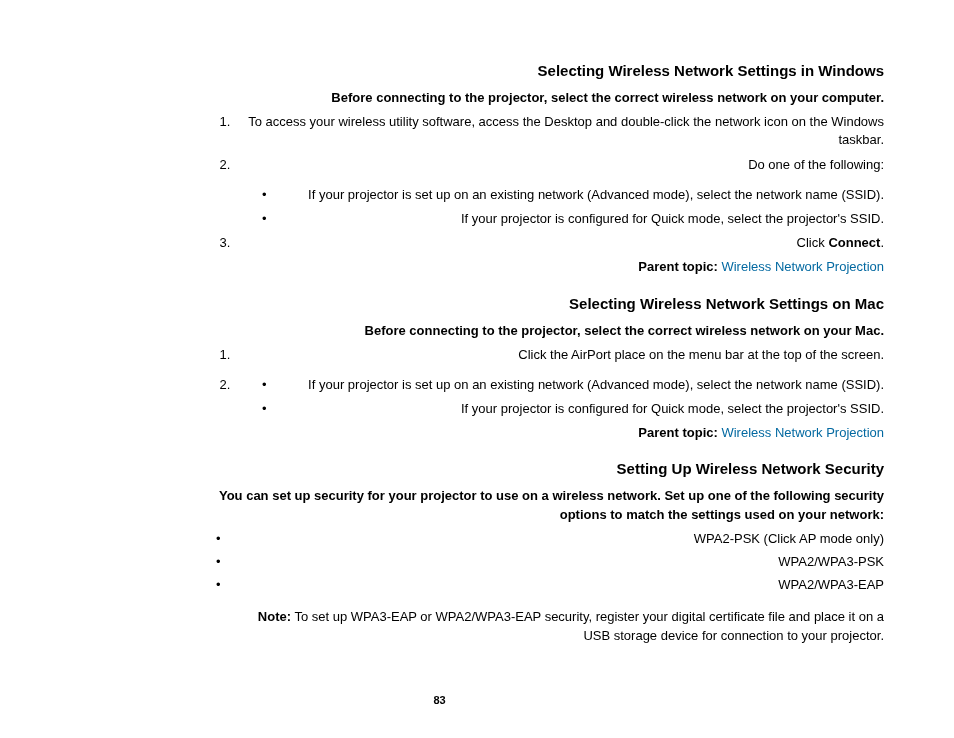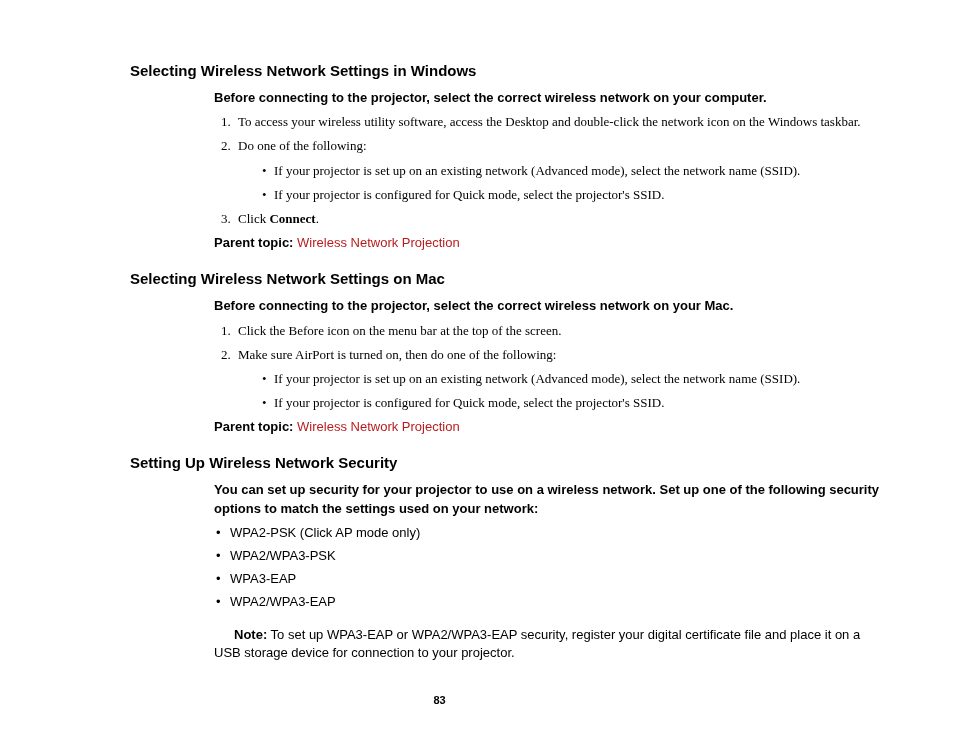--- a/index.html
+++ b/index.html
@@ -1,15 +1,15 @@
 <!DOCTYPE html>
 <html><head>
   <meta charset="utf-8">
   <style>
-    * { box-sizing: border-box; margin: 0; padding: 0; }
+    * { box-sizing: border-box; margin: 0; padding: 0; text-align: right; }
     body {
       font-family: Arial, Helvetica, sans-serif;
       font-size: 13px;
       color: #000;
       background: #fff;
       width: 954px;
       height: 738px;
       padding: 60px 70px 30px 130px;
       line-height: 1.4;
     }
@@ -25,26 +25,25 @@
       margin-bottom: 6px;
       font-weight: bold;
     }
     ol {
       margin-left: 84px;
       padding-left: 20px;
     }
     ol li {
       margin-bottom: 6px;
       padding-left: 4px;
-      font-family: Liberation Serif, serif;
     }
     ul.sub {
       list-style: none;
       margin-left: 24px;
-      margin-top: 6px;
+      margin-top: 12px;
     }
     ul.sub li {
       margin-bottom: 6px;
       position: relative;
       padding-left: 12px;
     }
     ul.sub li::before {
       content: "•";
       position: absolute;
       left: 0;
@@ -62,21 +61,21 @@
     ul.top-bullets li::before {
       content: "•";
       position: absolute;
       left: 2px;
     }
     .parent-topic {
       margin-left: 84px;
       margin-top: 6px;
     }
     .parent-topic .label { font-weight: bold; }
-    .link { color: #b91c1c; }
+    .link { color: #0369a1; }
     .note {
       margin-left: 84px;
       margin-top: 14px;
     }
     .note .label { font-weight: bold; margin-left: 20px; }
     .bold { font-weight: bold; }
     .page-number {
       text-align: center;
       font-size: 11px;
       font-weight: bold;
@@ -105,39 +104,37 @@
   </li>
 </ol>
 <p class="parent-topic">
   <span class="label">Parent topic:</span>
   <span class="link">Wireless Network Projection</span>
 </p>
 
 <h2>Selecting Wireless Network Settings on Mac</h2>
 <p class="intro">Before connecting to the projector, select the correct wireless network on your Mac.</p>
 <ol>
-  <li>Click the Before icon on the menu bar at the top of the screen.</li>
+  <li>Click the AirPort place on the menu bar at the top of the screen.</li>
   <li>
-    <span>Make sure AirPort is turned on, then do one of the following:</span>
     <ul class="sub">
       <li>If your projector is set up on an existing network (Advanced mode), select the network name (SSID).</li>
       <li>If your projector is configured for Quick mode, select the projector's SSID.</li>
     </ul>
   </li>
 </ol>
 <p class="parent-topic">
   <span class="label">Parent topic:</span>
   <span class="link">Wireless Network Projection</span>
 </p>
 
 <h2>Setting Up Wireless Network Security</h2>
 <p class="intro">You can set up security for your projector to use on a wireless network. Set up one of the following security options to match the settings used on your network:</p>
 <ul class="top-bullets">
   <li>WPA2-PSK (Click AP mode only)</li>
   <li>WPA2/WPA3-PSK</li>
-  <li>WPA3-EAP</li>
   <li>WPA2/WPA3-EAP</li>
 </ul>
 <p class="note">
   <span class="label">Note:</span><span> To set up WPA3-EAP or WPA2/WPA3-EAP security, register your digital certificate file and place it on a USB storage device for connection to your projector.</span>
 </p>
 
 <div class="page-number">83</div>
 
 </body></html>

